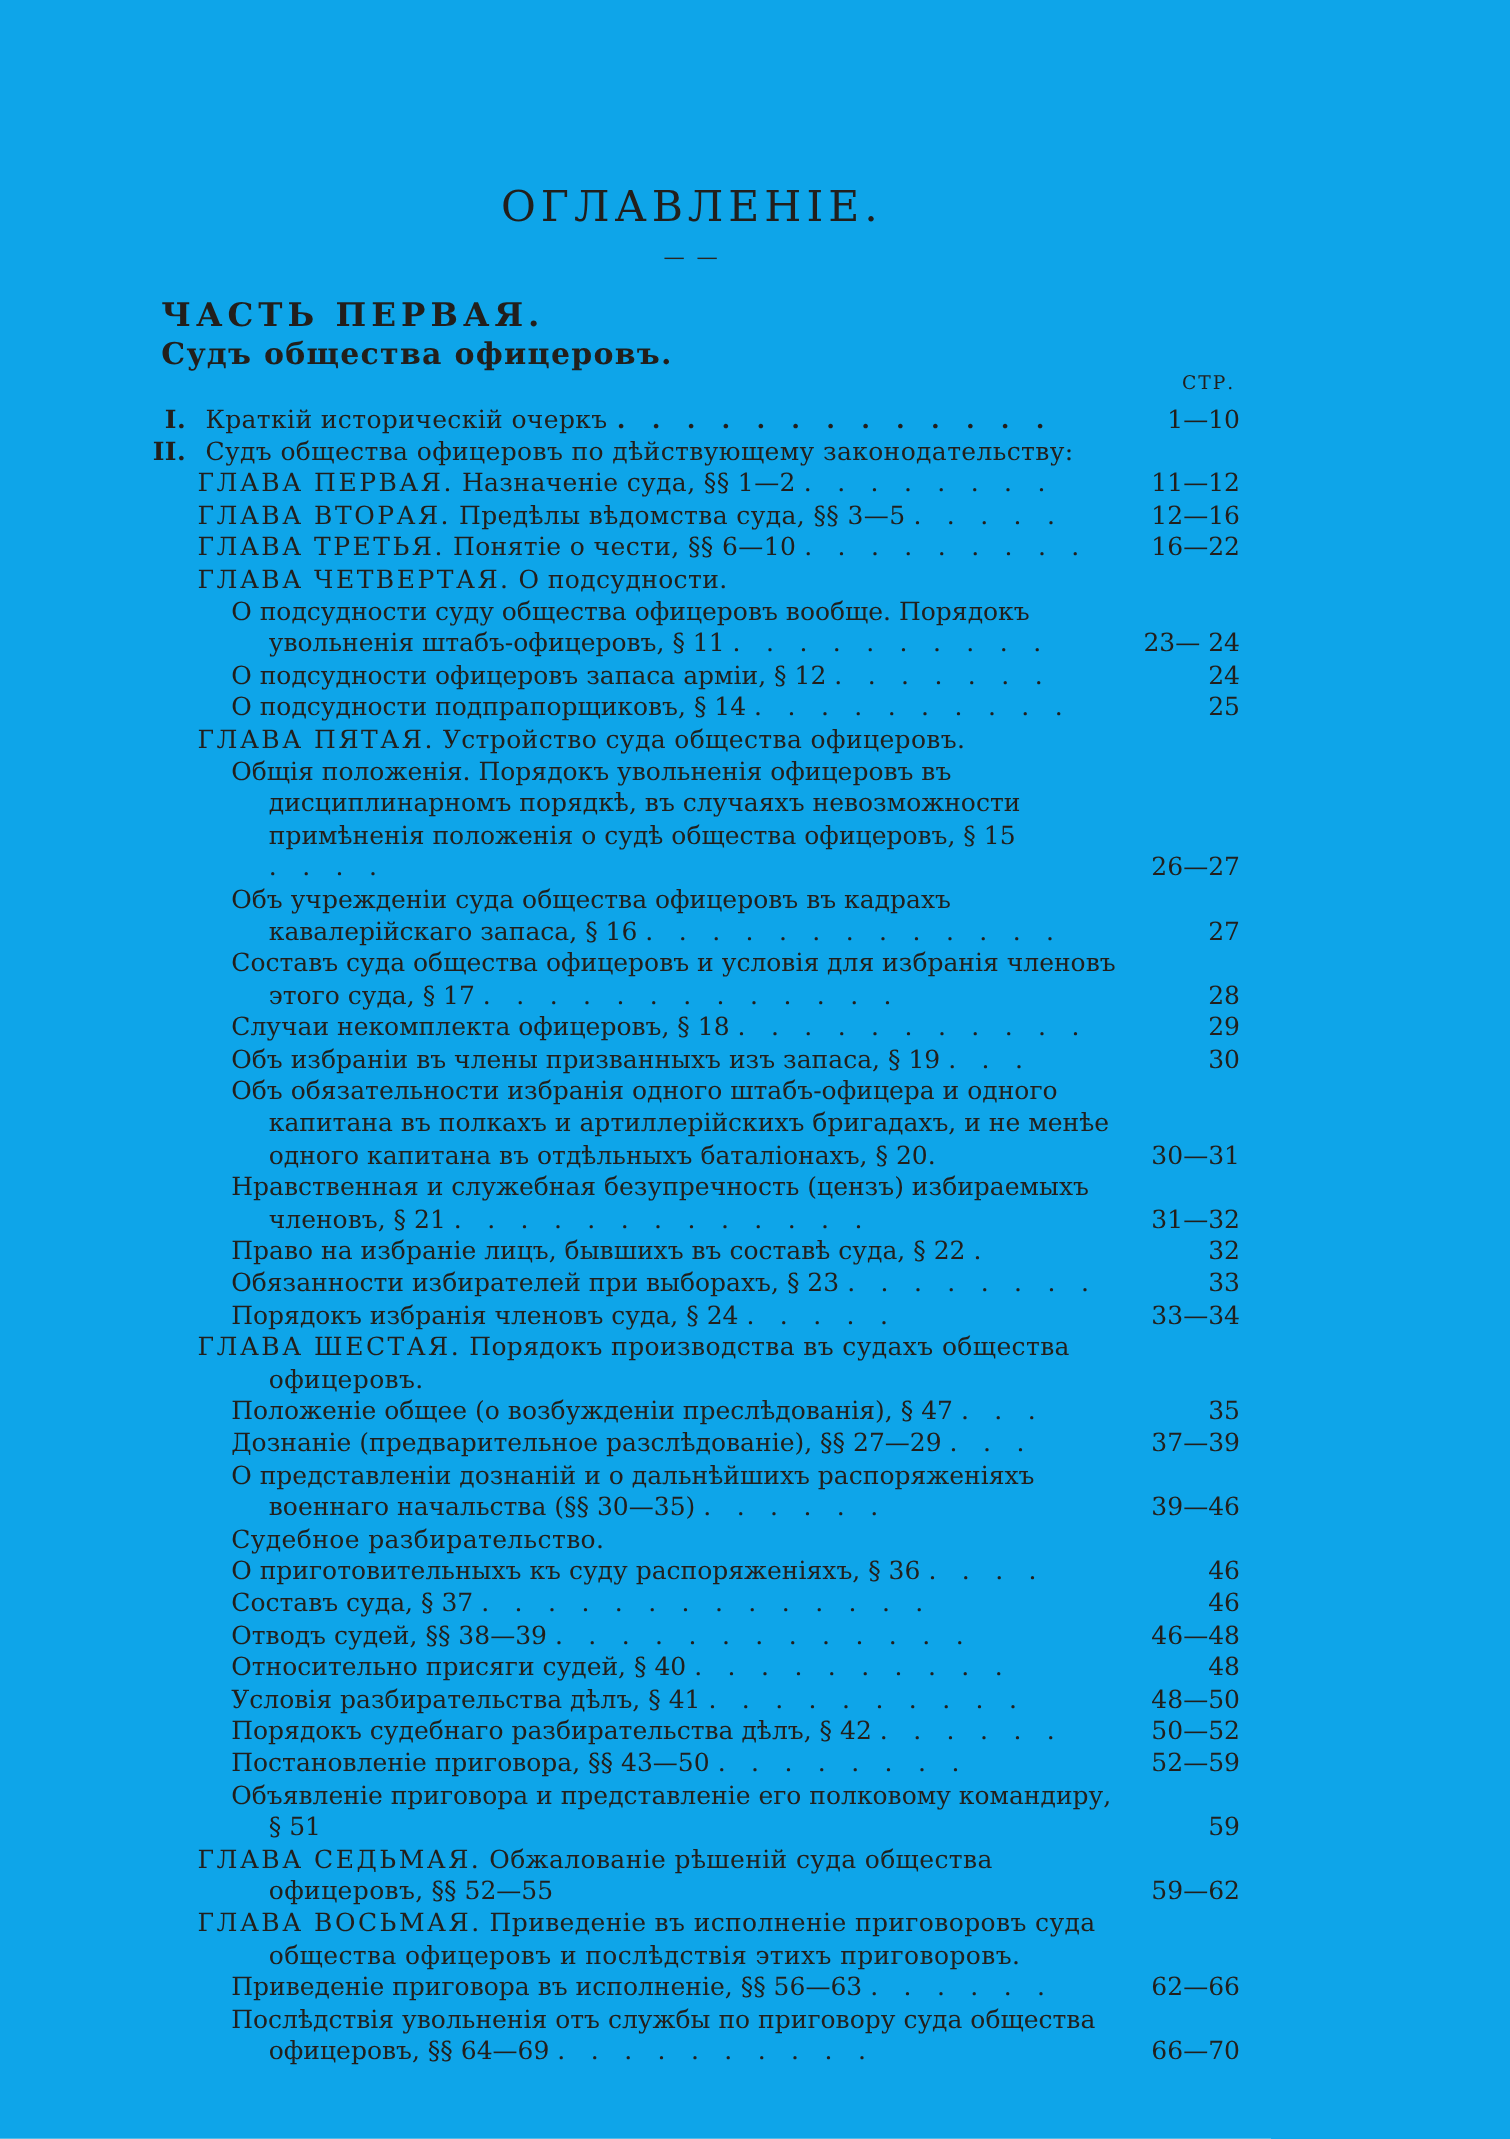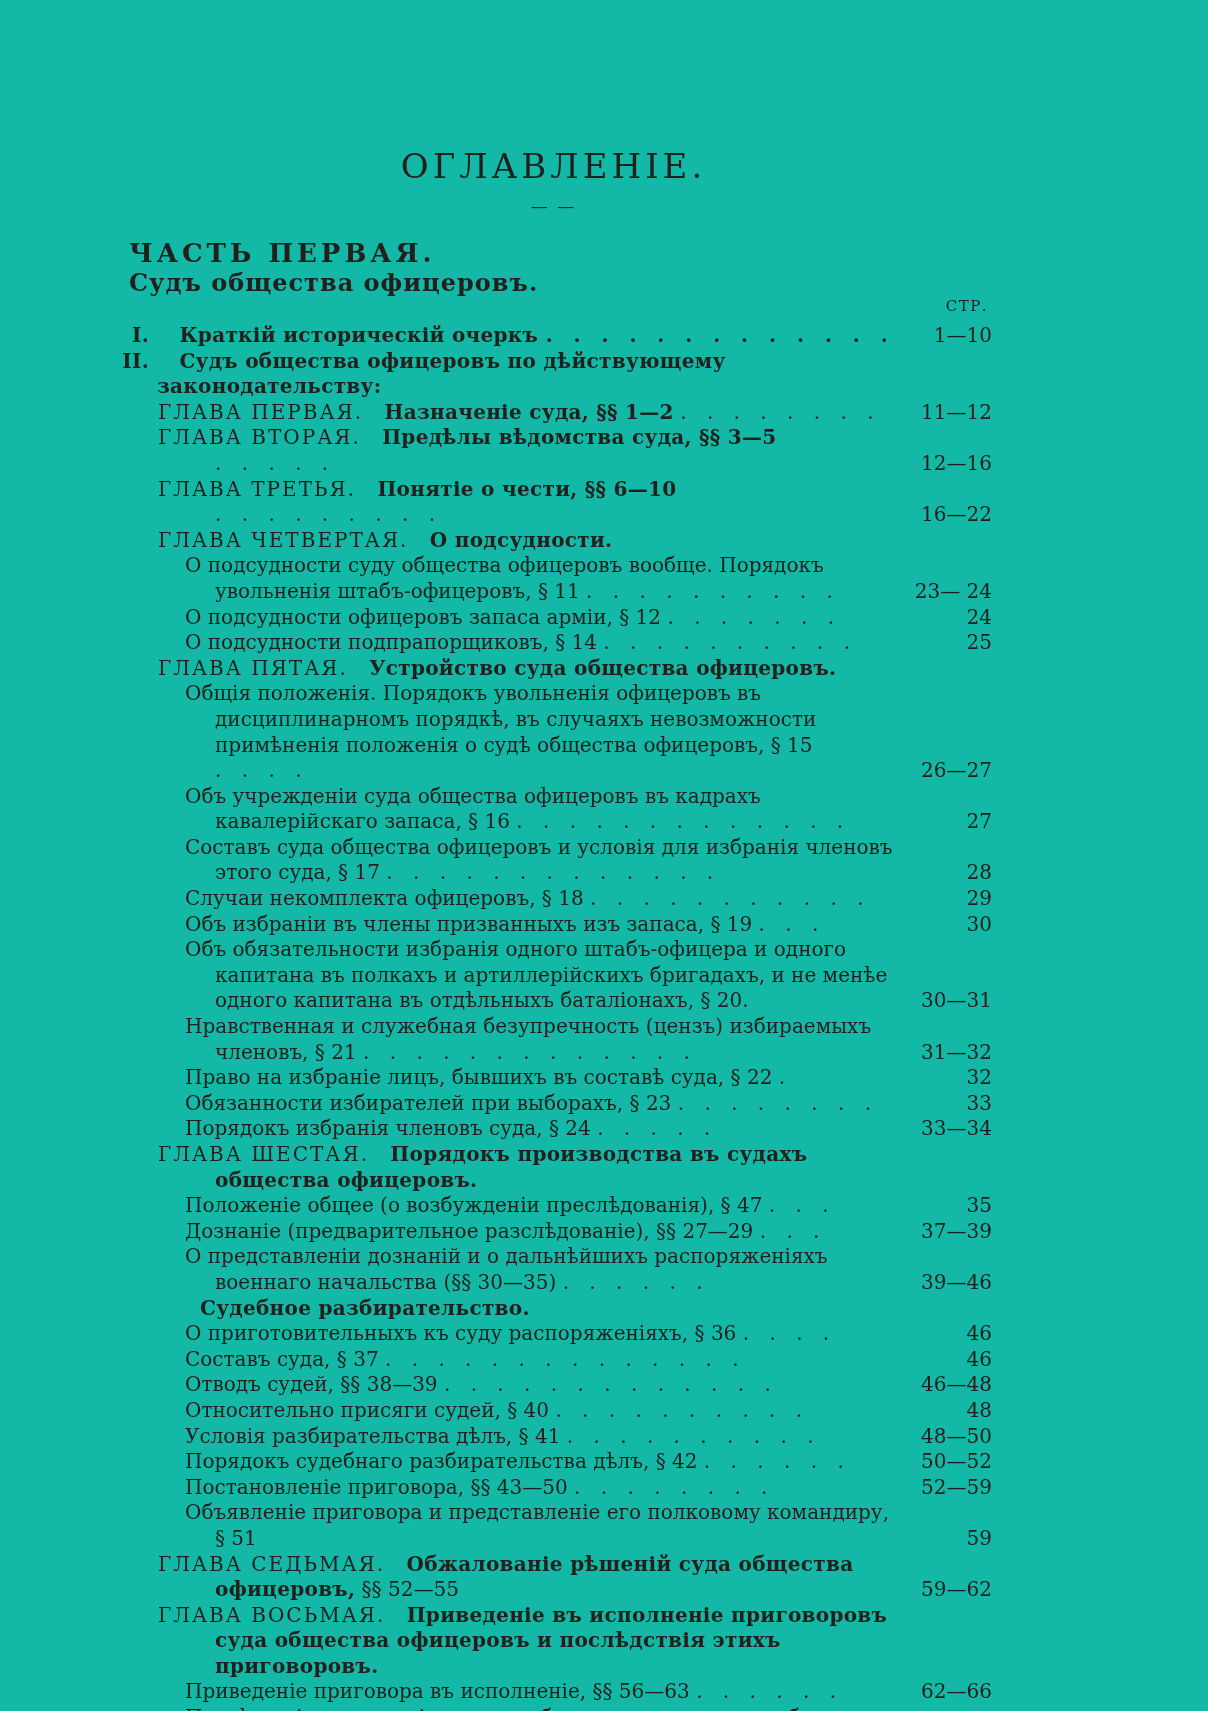--- a/index.html
+++ b/index.html
@@ -5,21 +5,21 @@
   html, body { margin: 0; padding: 0; }
   body {
     background: #e9e7e2;
     font-family: "DejaVu Serif", "Liberation Serif", serif;
   }
   .sheet {
     position: relative;
     width: 1208px;
     height: 1711px;
     margin: 0 auto;
-    background: #14b8a6;
+    background: #0ea5e9;
     color: #221f1c;
     overflow: hidden;
   }
   .inner {
     margin-left: 115px;
     width: 877px;
   }
   h1.title {
     margin: 0;
     padding-top: 146px;
@@ -76,21 +76,21 @@
   .lvl1 .txt { padding-left: 100px; text-indent: -57px; }
   .lvl2 .txt { padding-left: 100px; text-indent: -30px; }
   .num {
     display: inline-block;
     width: 34px;
     margin-right: 8px;
     text-align: right;
     text-indent: 0;
   }
   .caps { letter-spacing: 2px; }
-  .bld { font-weight: bold; letter-spacing: 0.3px; margin-left: 15px; }
+  .bld { font-weight: normal; letter-spacing: 0.3px; }
   .dots { letter-spacing: 7px; white-space: nowrap; }
 </style>
 </head>
 <body>
 
 <div class="sheet">
   <div class="inner">
 
     <h1 class="title">ОГЛАВЛЕНІЕ.</h1>
 

